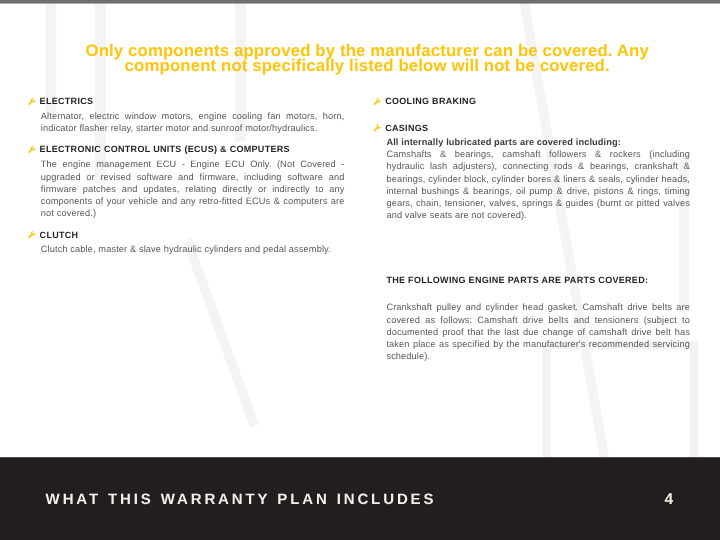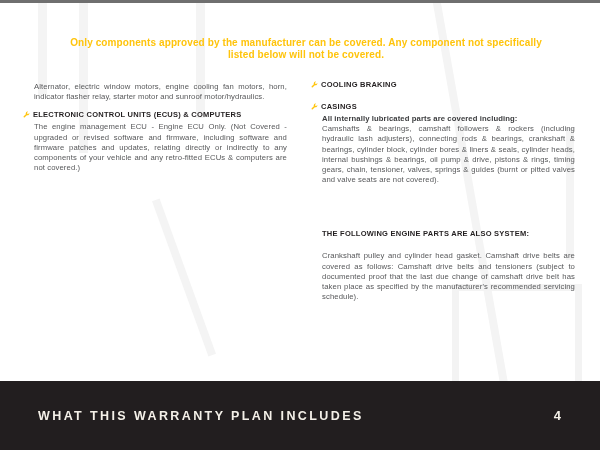--- a/index.html
+++ b/index.html
@@ -20,21 +20,21 @@
   #wm-bar3 { left:196px; top:3px;   width:9px;  height:115px; }
   #wm-diag1{ left:468px; top:-8px;  width:8px;  height:420px; transform:rotate(-10deg); }
   #wm-diag2{ left:180px; top:195px; width:8px;  height:165px; transform:rotate(-20deg); }
   #wm-rect { left:452px; top:284px; width:116px; height:98px; }
   #wm-bar4 { left:566px; top:128px; width:8px;  height:132px; }
 
   
   .notice {
     position:absolute; top:37px; left:57px; right:45px; z-index:2;
     text-align:center; color:#ffc40c; font-weight:bold;
-    font-size:10px; line-height:11.5px; letter-spacing:0.1px;
+    font-size:14px; line-height:11.5px; letter-spacing:0.1px;
   }
 
   
   .col { position:absolute; top:80px; width:264px; z-index:2; }
   .col-left  { left:23px; }
   .col-right { left:311px; }
 
   .section { position:relative; }
   .col-left  .section { margin-bottom:8px; }
   .col-right .section { margin-bottom:12px; }
@@ -86,35 +86,50 @@
   <div class="wm wm-fill" id="wm-diag1"></div>
   <div class="wm wm-fill" id="wm-diag2"></div>
   <div class="wm wm-outline" id="wm-rect"></div>
   <div class="wm wm-fill" id="wm-bar4"></div>
 
   <div class="notice">Only components approved by the manufacturer can be covered. Any component not specifically listed below will not be covered.</div>
 
   <div class="col col-left">
 
     <div class="section">
+      <div class="sec-head">
+        <svg class="bullet" viewBox="0 0 16 16">
+          <path fill="#ffc40c" d="M14.2 3.2a4 4 0 0 1-5.4 5.1L4 13.1a1.6 1.6 0 0 1-2.3-2.3L6.5 6a4 4 0 0 1 5.1-5.4L9.2 3l.4 2.4 2.4.4 2.2-2.6z"></path>
+        </svg>
+        <span>ELECTRICS</span>
+      </div>
       <div class="sec-body">Alternator, electric window motors, engine cooling fan motors, horn, indicator flasher relay, starter motor and sunroof motor/hydraulics.</div>
     </div>
 
     <div class="section">
       <div class="sec-head">
         <svg class="bullet" viewBox="0 0 16 16">
           <path fill="#ffc40c" d="M14.2 3.2a4 4 0 0 1-5.4 5.1L4 13.1a1.6 1.6 0 0 1-2.3-2.3L6.5 6a4 4 0 0 1 5.1-5.4L9.2 3l.4 2.4 2.4.4 2.2-2.6z"></path>
         </svg>
         <span>ELECTRONIC CONTROL UNITS (ECUS) &amp; COMPUTERS</span>
       </div>
       <div class="sec-body">The engine management ECU - Engine ECU Only. (Not Covered - upgraded or revised software and firmware, including software and firmware patches and updates, relating directly or indirectly to any components of your vehicle and any retro-fitted ECUs &amp; computers are not covered.)</div>
     </div>
 
 
 
+    <div class="section">
+      <div class="sec-head">
+        <svg class="bullet" viewBox="0 0 16 16">
+          <path fill="#ffc40c" d="M14.2 3.2a4 4 0 0 1-5.4 5.1L4 13.1a1.6 1.6 0 0 1-2.3-2.3L6.5 6a4 4 0 0 1 5.1-5.4L9.2 3l.4 2.4 2.4.4 2.2-2.6z"></path>
+        </svg>
+        <span>CLUTCH</span>
+      </div>
+      <div class="sec-body">Clutch cable, master &amp; slave hydraulic cylinders and pedal assembly.</div>
+    </div>
 
   </div>
 
   <div class="col col-right">
 
     <div class="section">
       <div class="sec-head">
         <svg class="bullet" viewBox="0 0 16 16">
           <path fill="#ffc40c" d="M14.2 3.2a4 4 0 0 1-5.4 5.1L4 13.1a1.6 1.6 0 0 1-2.3-2.3L6.5 6a4 4 0 0 1 5.1-5.4L9.2 3l.4 2.4 2.4.4 2.2-2.6z"></path>
         </svg>
@@ -128,21 +143,21 @@
           <path fill="#ffc40c" d="M14.2 3.2a4 4 0 0 1-5.4 5.1L4 13.1a1.6 1.6 0 0 1-2.3-2.3L6.5 6a4 4 0 0 1 5.1-5.4L9.2 3l.4 2.4 2.4.4 2.2-2.6z"></path>
         </svg>
         <span>CASINGS</span>
       </div>
       <div class="sec-body">
         <span class="sec-lead">All internally lubricated parts are covered including:</span><br>
         <span>Camshafts &amp; bearings, camshaft followers &amp; rockers (including hydraulic lash adjusters), connecting rods &amp; bearings, crankshaft &amp; bearings, cylinder block, cylinder bores &amp; liners &amp; seals, cylinder heads, internal bushings &amp; bearings, oil pump &amp; drive, pistons &amp; rings, timing gears, chain, tensioner, valves, springs &amp; guides (burnt or pitted valves and valve seats are not covered).</span>
       </div>
     </div>
 
-    <div class="also-head">THE FOLLOWING ENGINE PARTS ARE ALSO SYSTEM:</div>
+    <div class="also-head">THE FOLLOWING ENGINE PARTS ARE PARTS COVERED:</div>
     <div class="also-body">Crankshaft pulley and cylinder head gasket. Camshaft drive belts are covered as follows: Camshaft drive belts and tensioners (subject to documented proof that the last due change of camshaft drive belt has taken place as specified by the manufacturer's recommended servicing schedule).</div>
 
   </div>
 
   <div class="footer-divider"></div>
   <div class="footer">
     <span class="footer-title">WHAT THIS WARRANTY PLAN INCLUDES</span>
     <span class="footer-page">4</span>
   </div>
 

